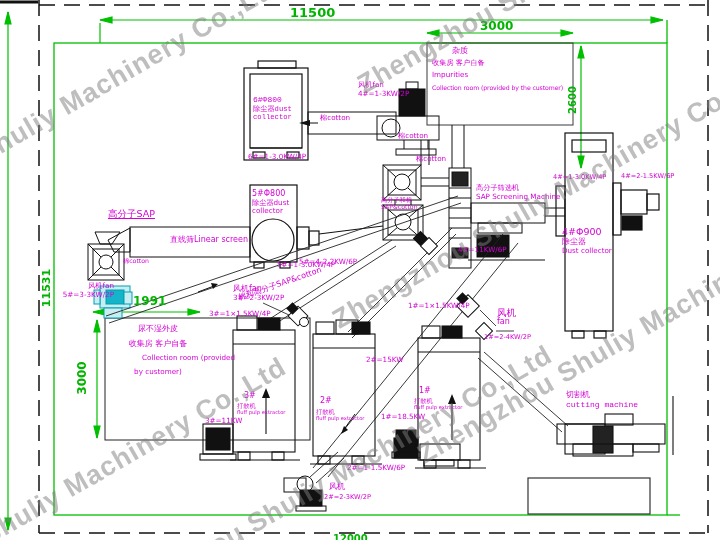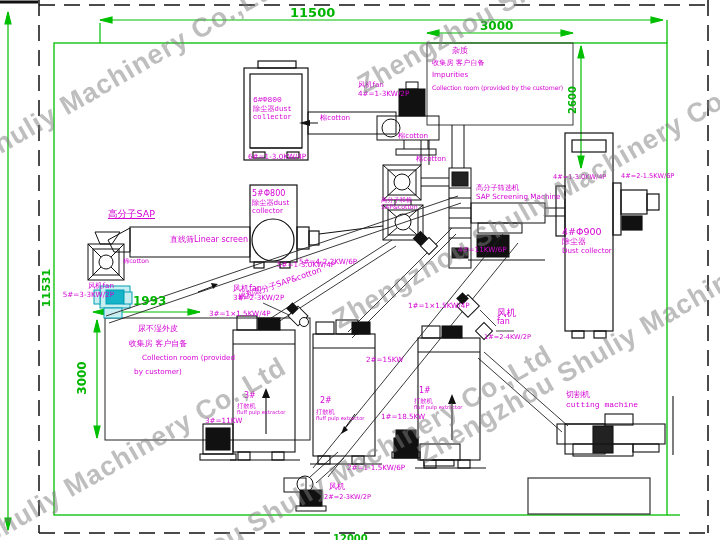--- a/index.html
+++ b/index.html
@@ -264,21 +264,21 @@
     <line x1="263" y1="303" x2="289" y2="315"></line>
     <line x1="496" y1="326" x2="480" y2="310"></line>
     <line x1="496" y1="331" x2="514" y2="331"></line>
   </g>
 </svg>
 
   <div class="dim" style="left:290px;top:5px;font-size:13px;">11500</div>
   <div class="dim" style="left:480px;top:19px;font-size:12px;">3000</div>
   <div class="dim vrot" style="left:572px;top:100px;font-size:10px;">2600</div>
   <div class="dim vrot" style="left:46px;top:288px;font-size:11px;">11531</div>
-  <div class="dim" style="left:133px;top:294px;font-size:12px;">1993</div>
+  <div class="dim" style="left:133px;top:294px;font-size:12px;">1991</div>
   <div class="dim vrot" style="left:82px;top:378px;font-size:12px;">3000</div>
   <div class="dim" style="left:333px;top:533px;font-size:10px;">12000</div>
 
   <div class="lb s8" style="left:253px;top:95px;font-family:Liberation Mono, monospace;">
     <div>6#Φ800</div>
     <div class="s7">除尘器dust</div>
     <div class="s7">collector</div>
   </div>
   <div class="lb s7" style="left:248px;top:153px;text-align:right;">6#=1-3.0KW/4P</div>
 

